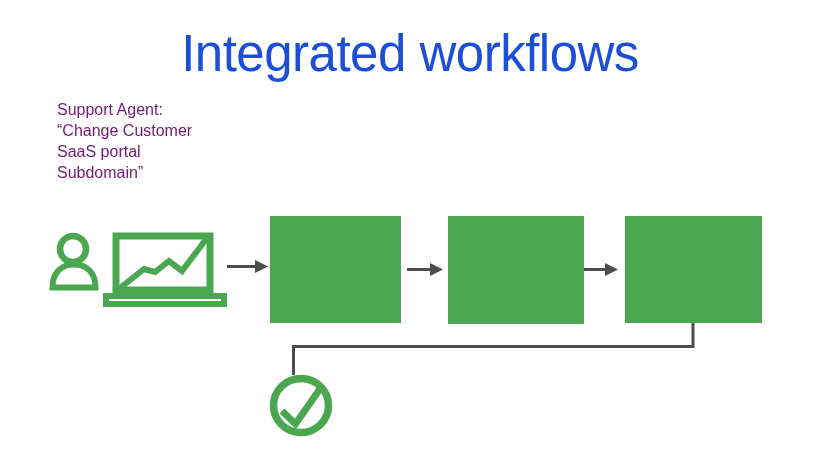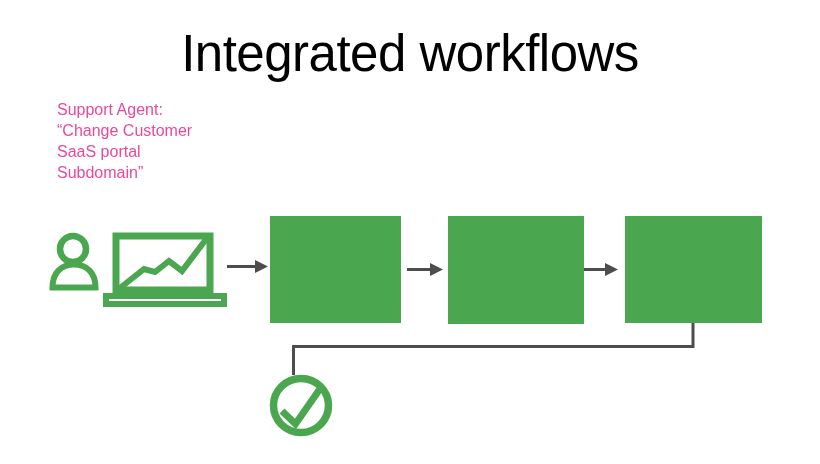--- a/index.html
+++ b/index.html
@@ -18,29 +18,29 @@
   .slide-title {
     position: absolute;
     left: 0;
     right: 0;
     top: 24px;
     margin: 0;
     text-align: center;
     font-size: 51px;
     font-weight: 400;
     letter-spacing: -0.5px;
-    color: #000000;
+    color: #1d4ed8;
   }
   .annotation {
     position: absolute;
     left: 57px;
     top: 99px;
     font-size: 16px;
     line-height: 21px;
-    color: #ec4899;
+    color: #701a75;
     white-space: pre-line;
   }
   .icon-svg {
     position: absolute;
     display: block;
   }
   .agent-icon { left: 48px; top: 226px; }
   .arrow-1 { left: 225px; top: 258px; }
   .arrow-2 { left: 405px; top: 261px; }
   .arrow-3 { left: 580px; top: 261px; }

